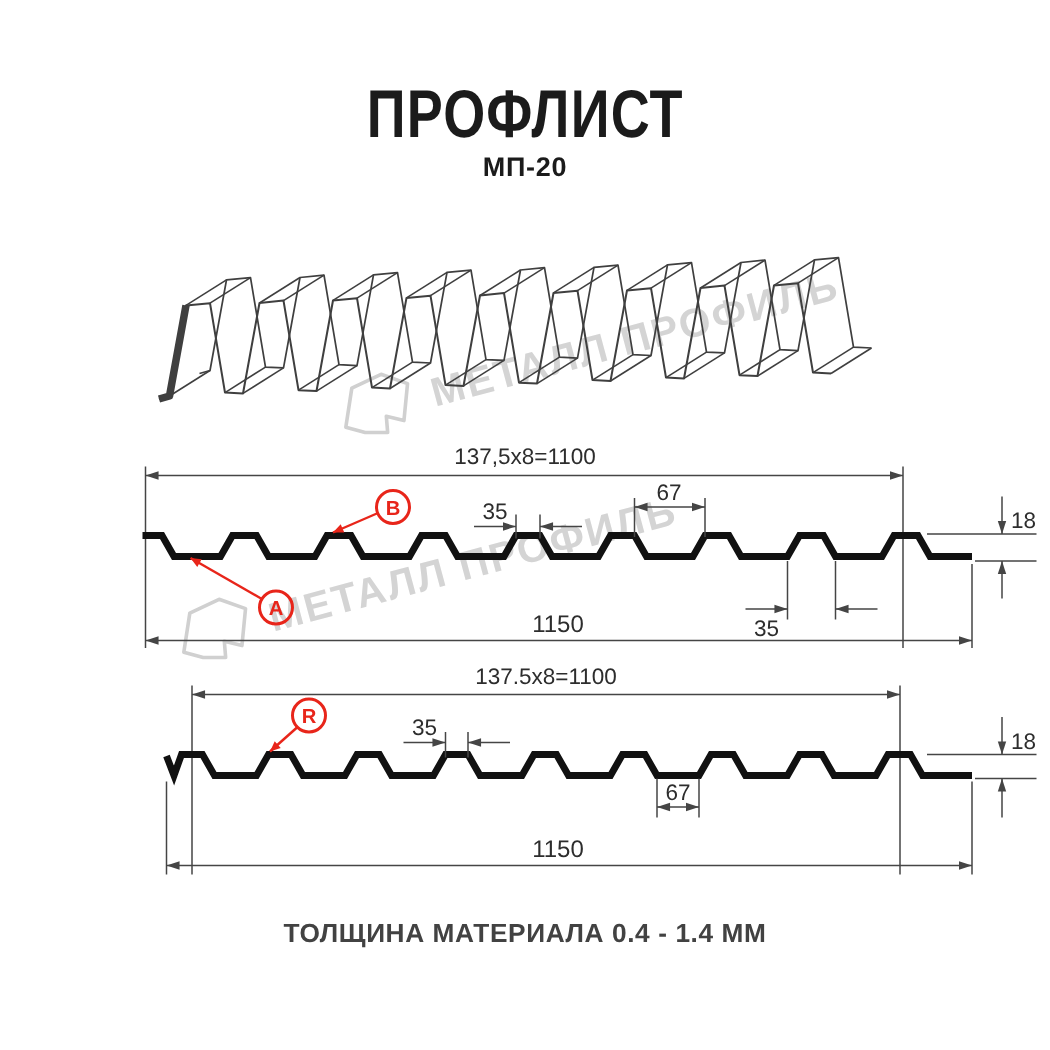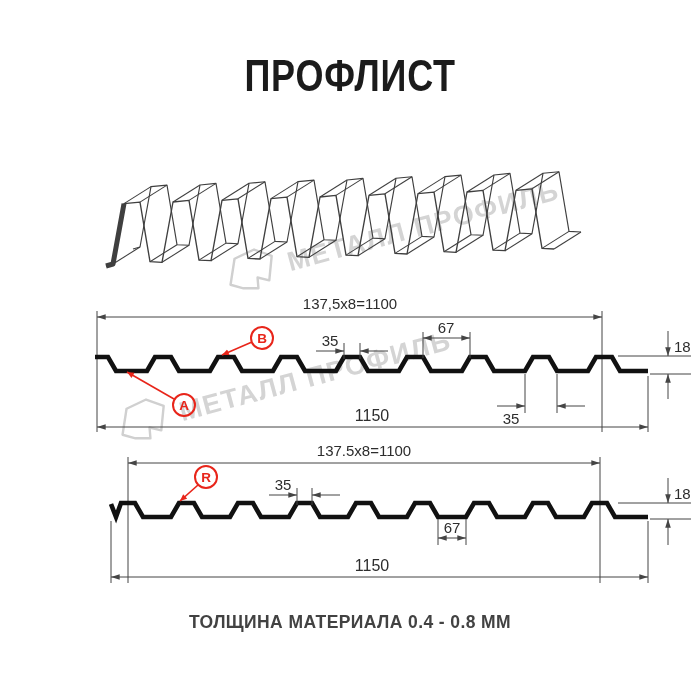--- a/index.html
+++ b/index.html
@@ -32,20 +32,21 @@
   .footer{position:absolute;left:0;top:612px;width:700px;text-align:center;z-index:3;
           font-size:17.5px;font-weight:600;color:#424242;letter-spacing:0.4px;}
 </style>
 </head>
 <body>
 
 <div class="page">
 
   <div class="hdr">
     <div class="title">ПРОФЛИСТ</div>
+    <div class="subtitle">МП-20</div>
   </div>
 
   <div class="wm wm1">
     <svg width="54" height="46" viewBox="0 0 56 46">
       <path d="M3,30 L14,5 L36,1 L52,12 L43,36 L32,30 L30,41 L15,37 Z" fill="none" stroke="#d0d0d0" stroke-width="2.5" stroke-linejoin="round"></path>
     </svg>
     <span class="wm-text">МЕТАЛЛ ПРОФИЛЬ</span>
   </div>
 
   <div class="wm wm2">
@@ -184,14 +185,14 @@
       <text x="372" y="571" class="t16">1150</text>
     </g>
 
     <g class="red">
       <line x1="198" y1="485" x2="180" y2="501" marker-end="url(#ahr)"></line>
       <circle cx="206" cy="477" r="11"></circle>
       <text x="206" y="482">R</text>
     </g>
   </svg>
 
-  <div class="footer">ТОЛЩИНА МАТЕРИАЛА 0.4 - 0.8 ММ</div>
+  <div class="footer">ТОЛЩИНА МАТЕРИАЛА 0.4 - 1.4 ММ</div>
 </div>
 
 </body></html>

